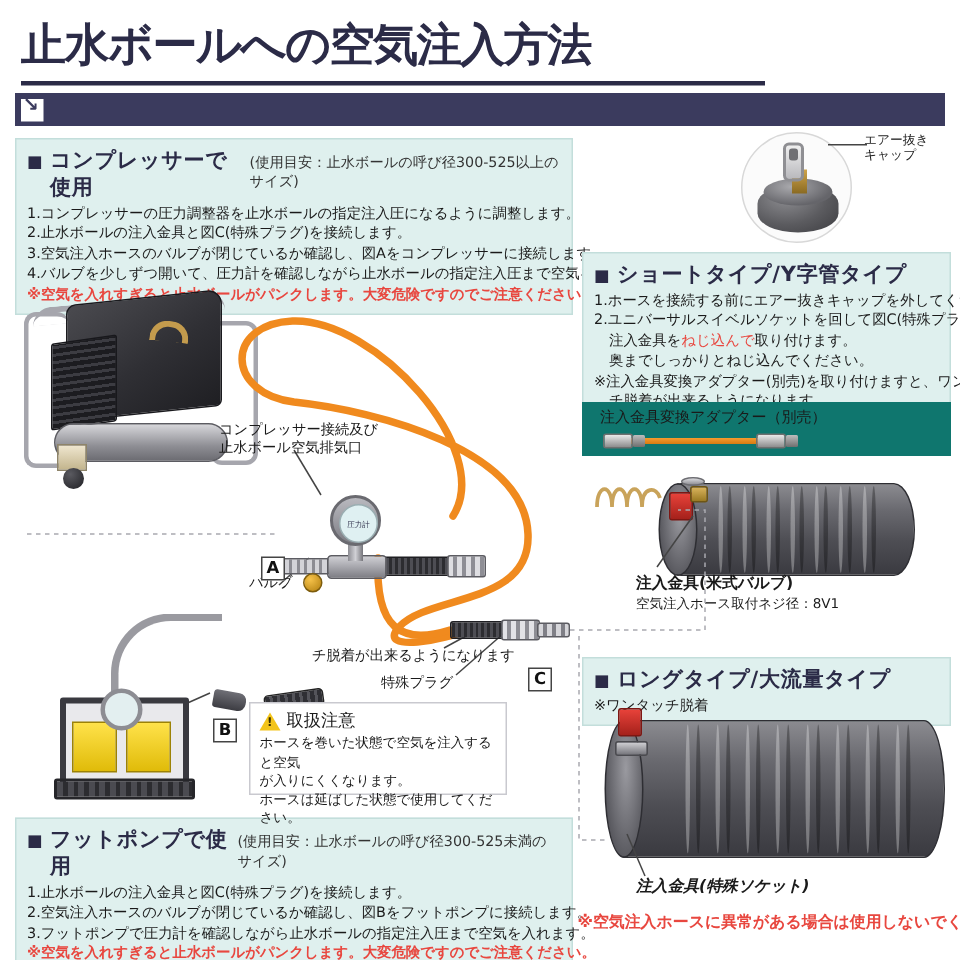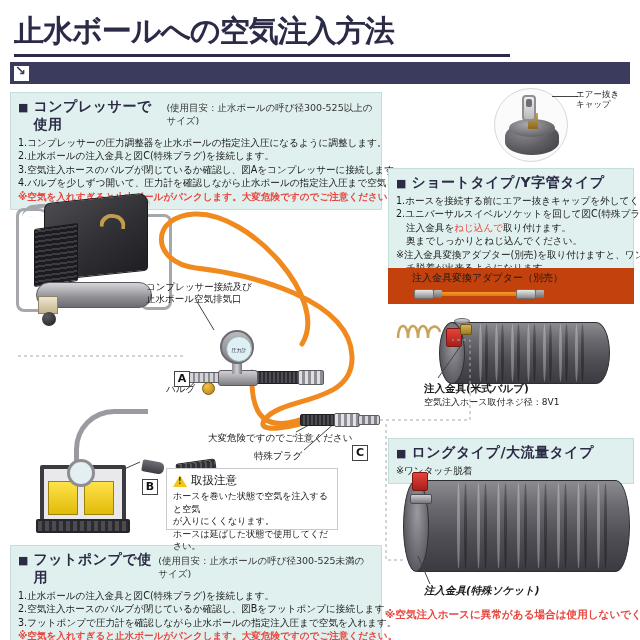--- a/index.html
+++ b/index.html
@@ -54,21 +54,21 @@
   .indent { padding-left: 10px; }
 
   #panel-compressor { left: 10px; top: 92px; width: 372px; }
   #panel-footpump   { left: 10px; top: 545px; width: 372px; }
   #panel-short      { left: 388px; top: 168px; width: 246px; }
   #panel-long       { left: 388px; top: 438px; width: 246px; }
 
   
   .adapter-box {
     position: absolute; left: 388px; top: 268px; width: 246px; height: 36px;
-    background: #c2410c; padding: 3px 24px; font-family: Liberation Serif, serif;
+    background: #0f766e; padding: 3px 12px; font-family: Liberation Serif, serif;
   }
   .adapter-label { font-size: 10px; color: #1a1a1a; }
   .adapter-art { position: relative; height: 12px; margin-top: 3px; }
   .adapter-art .rod {
     position:absolute; left: 18px; top: 4px; width: 88px; height: 4px;
     background: linear-gradient(#f59b2e,#d87b12);
   }
   .adapter-art .ferrule {
     position:absolute; top: 1px; width: 20px; height: 10px; border-radius: 2px;
     background: linear-gradient(#e9e9e9,#8d8d8d); border:1px solid #6f6f6f;
@@ -552,21 +552,21 @@
     <div class="fp-base"></div>
     <div class="fp-tip"></div>
     <div class="fp-coupler"></div>
   </div>
 
   <div class="callout" id="cl-compressor">
     <div>コンプレッサー接続及び</div>
     <div>止水ボール空気排気口</div>
   </div>
   <div class="callout" id="cl-valve">バルブ</div>
-  <div class="callout" id="cl-swivel">大変危険ですのでご注意ください</div>
+  <div class="callout" id="cl-swivel">チ脱着が出来るようになります</div>
   <div class="callout" id="cl-plug">特殊プラグ</div>
 
   <div class="tagbox" id="tag-a">A</div>
   <div class="tagbox" id="tag-b">B</div>
   <div class="tagbox" id="tag-c">C</div>
 
   <div class="caution">
     <div class="caution-head">
       <span class="tri"></span>
       <span class="caution-title">取扱注意</span>

